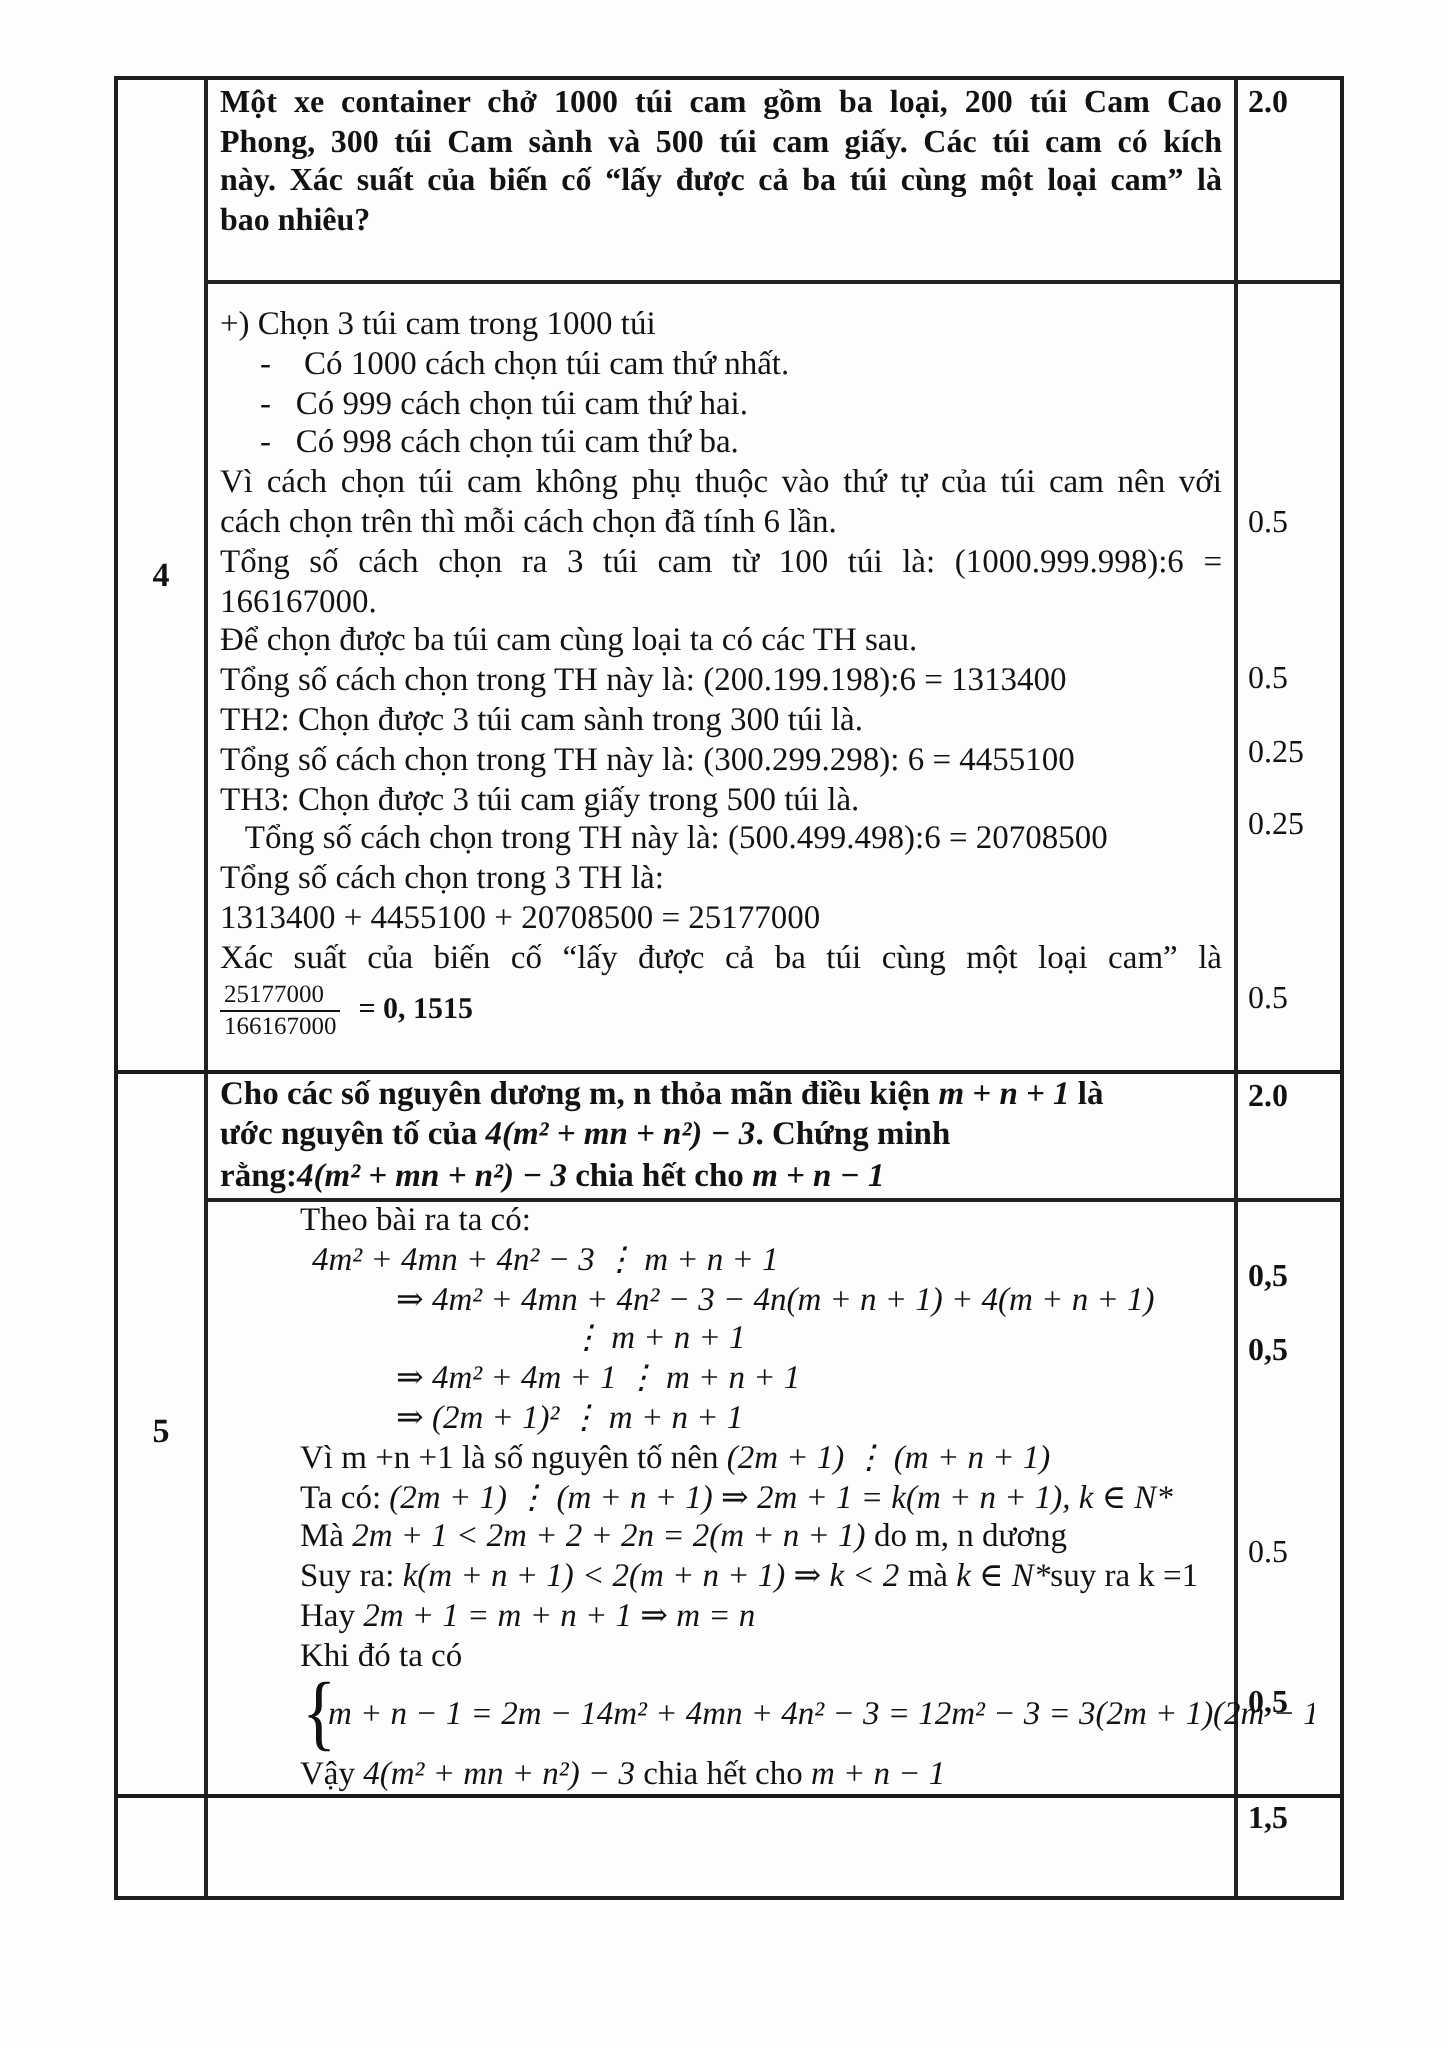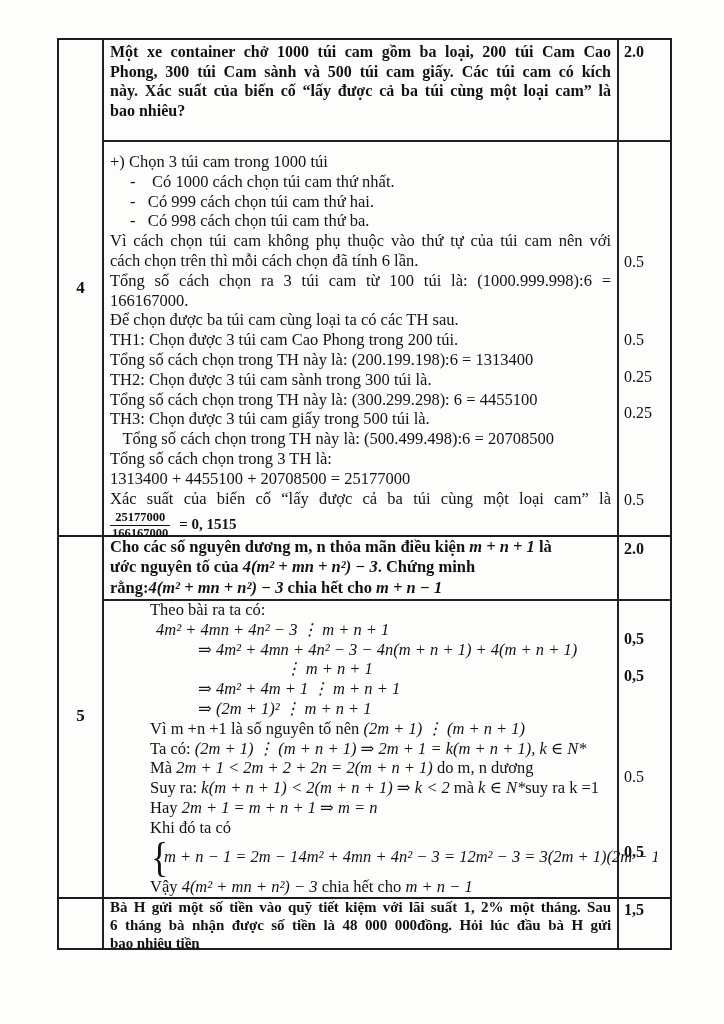--- a/index.html
+++ b/index.html
@@ -21,21 +21,21 @@
   .score.total{font-weight:700;}
   .score.b6{font-weight:600;}
   .ln{white-space:nowrap;}
   .jl{white-space:normal;text-align:justify;text-align-last:justify;}
   .bl{padding-left:20px;}
   .ind1{padding-left:6px;}
   .ind2{padding-left:48px;}
   .ind3{padding-left:135px;}
   .m{font-style:italic;}
   .fracrow{display:flex;align-items:center;height:34px;font-weight:700;}
-  .frac{display:inline-block;text-align:center;font-size:12.5px;line-height:1.18;font-weight:700;}
+  .frac{display:inline-block;font-size:12.5px;line-height:1.18;font-weight:400;}
   .frac .num{display:block;border-bottom:1.4px solid #121212;padding:0 2px;}
   .frac .den{display:block;padding:0 2px;}
   .eq{font-size:15px;font-weight:700;margin-left:9px;}
   .sys{display:flex;align-items:center;height:39.6px;}
   .brace{font-size:42px;font-weight:400;line-height:38px;width:14px;display:inline-block;transform:scaleX(0.85);}
   .syslines{display:flex;width:440px;}
   .sysa{text-align:center;line-height:19.8px;white-space:nowrap;}
   .sysb{text-align:center;line-height:19.8px;white-space:nowrap;}
 </style>
 </head>
@@ -68,21 +68,20 @@
     <div class="cell sol4">
       <div class="ln">+) Chọn 3 túi cam trong 1000 túi</div>
       <div class="ln bl">-&nbsp;&nbsp;&nbsp;&nbsp;Có 1000 cách chọn túi cam thứ nhất.</div>
       <div class="ln bl">-&nbsp;&nbsp;&nbsp;Có 999 cách chọn túi cam thứ hai.</div>
       <div class="ln bl">-&nbsp;&nbsp;&nbsp;Có 998 cách chọn túi cam thứ ba.</div>
       <div class="ln jl">Vì cách chọn túi cam không phụ thuộc vào thứ tự của túi cam nên với</div>
       <div class="ln">cách chọn trên thì mỗi cách chọn đã tính 6 lần.</div>
       <div class="ln jl">Tổng số cách chọn ra 3 túi cam từ 100 túi là: (1000.999.998):6 =</div>
       <div class="ln">166167000.</div>
       <div class="ln">Để chọn được ba túi cam cùng loại ta có các TH sau.</div>
-      <div class="ln">TH1: Chọn được 3 túi cam Cao Phong trong 200 túi.</div>
       <div class="ln">Tổng số cách chọn trong TH này là: (200.199.198):6 = 1313400</div>
       <div class="ln">TH2: Chọn được 3 túi cam sành trong 300 túi là.</div>
       <div class="ln">Tổng số cách chọn trong TH này là: (300.299.298): 6 = 4455100</div>
       <div class="ln">TH3: Chọn được 3 túi cam giấy trong 500 túi là.</div>
       <div class="ln">&nbsp;&nbsp;&nbsp;Tổng số cách chọn trong TH này là: (500.499.498):6 = 20708500</div>
       <div class="ln">Tổng số cách chọn trong 3 TH là:</div>
       <div class="ln">1313400 + 4455100 + 20708500 = 25177000</div>
       <div class="ln jl">Xác suất của biến cố “lấy được cả ba túi cùng một loại cam” là</div>
       <div class="fracrow">
         <span class="frac">
@@ -131,23 +130,18 @@
       </div>
       <div class="ln"><span>Vậy </span><span class="m">4(m² + mn + n²) − 3</span><span> chia hết cho </span><span class="m">m + n − 1</span></div>
     </div>
     <div class="cell ptscell" style="top:559px;height:298px">
       <span class="score b6" style="top:31px">0,5</span>
       <span class="score b6" style="top:68px">0,5</span>
       <span class="score" style="top:169px">0.5</span>
       <span class="score b6" style="top:244px">0,5</span>
     </div>
 
-    <div class="cell stmt6">
-      <div class="ln jl">Bà H gửi một số tiền vào quỹ tiết kiệm với lãi suất 1, 2% một tháng. Sau</div>
-      <div class="ln jl">6 tháng bà nhận được số tiền là 48 000 000đồng. Hỏi lúc đầu bà H gửi</div>
-      <div class="ln">bao nhiêu tiền</div>
-    </div>
     <div class="cell ptscell" style="top:857px;height:51px">
       <span class="score total" style="top:4px">1,5</span>
     </div>
 
   </div>
 </div>
 
 </body></html>

